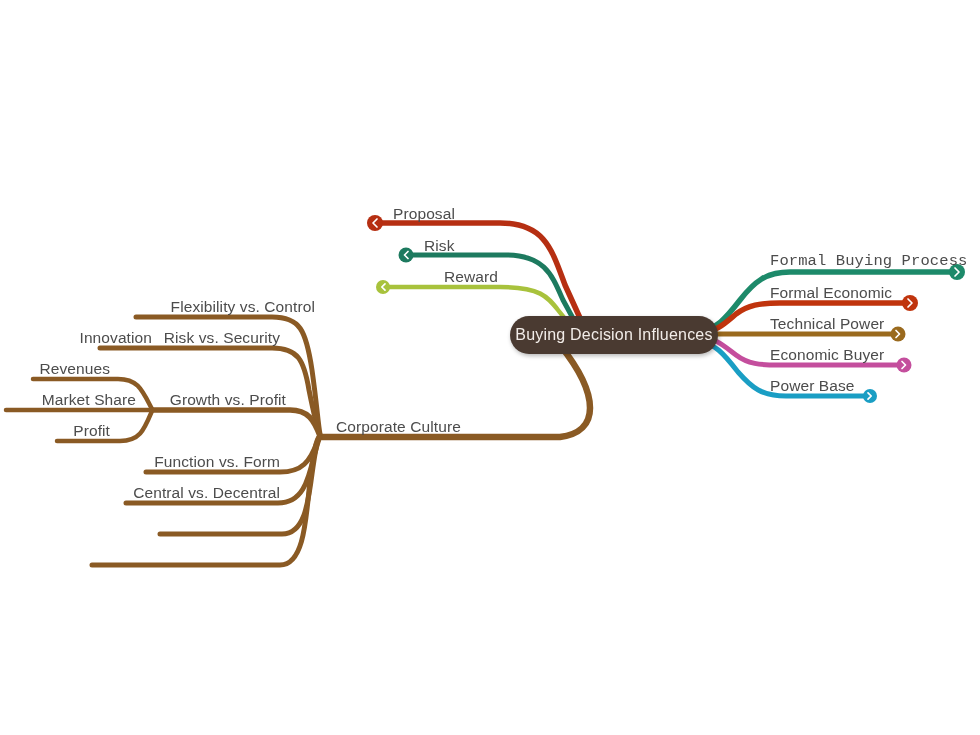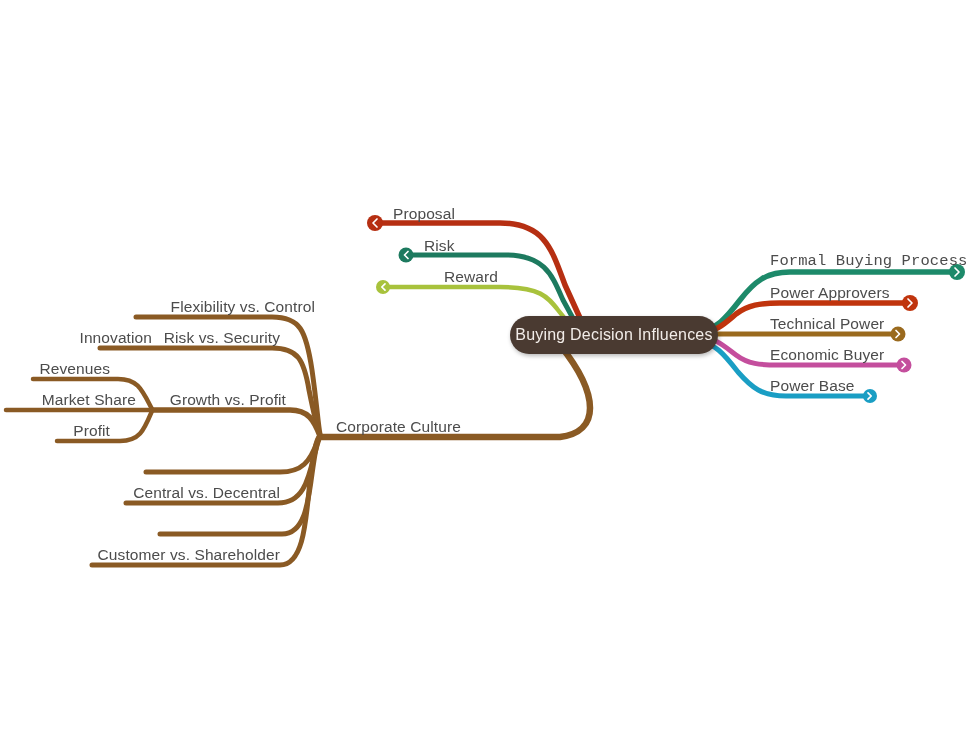--- a/index.html
+++ b/index.html
@@ -131,32 +131,32 @@
 
   <div class="central-node" style="left:510px; top:316px; width:208px; height:38px;">
     <span class="central-label">Buying Decision Influences</span>
   </div>
 
   <div class="label right-side" style="left:393px; top:206px;">Proposal</div>
   <div class="label right-side" style="left:424px; top:238px;">Risk</div>
   <div class="label right-side" style="left:400px; top:269px;margin-left:44px;">Reward</div>
 
   <div class="label right-side" style="left:770px; top:254px;font-family:Liberation Mono, monospace;">Formal Buying Process</div>
-  <div class="label right-side" style="left:770px; top:285px;">Power Approvers</div>
+  <div class="label right-side" style="left:770px; top:285px;">Formal Economic</div>
   <div class="label right-side" style="left:770px; top:316px;">Technical Power</div>
   <div class="label right-side" style="left:770px; top:347px;">Economic Buyer</div>
   <div class="label right-side" style="left:770px; top:378px;">Power Base</div>
 
   <div class="label right-side" style="left:336px; top:419px;">Corporate Culture</div>
 
   <div class="label left-side" style="left:0px; top:299px; width:280px;margin-left:35px;">Flexibility vs. Control</div>
   <div class="label left-side" style="left:0px; top:330px; width:280px;">Risk vs. Security</div>
   <div class="label left-side" style="left:0px; top:392px; width:286px;">Growth vs. Profit</div>
+  <div class="label left-side" style="left:0px; top:454px; width:280px;">Function vs. Form</div>
   <div class="label left-side" style="left:0px; top:485px; width:280px;">Central vs. Decentral</div>
-  <div class="label left-side" style="left:0px; top:547px; width:280px;">Customer vs. Shareholder</div>
 
   <div class="label left-side" style="left:0px; top:361px; width:110px;">Revenues</div>
   <div class="label left-side" style="left:0px; top:392px; width:136px;">Market Share</div>
   <div class="label left-side" style="left:0px; top:423px; width:110px;">Profit</div>
 
   <div class="label left-side" style="left:0px; top:330px; width:118px;padding-left:34px;">Innovation</div>
 
 </div>
 
 </body></html>

